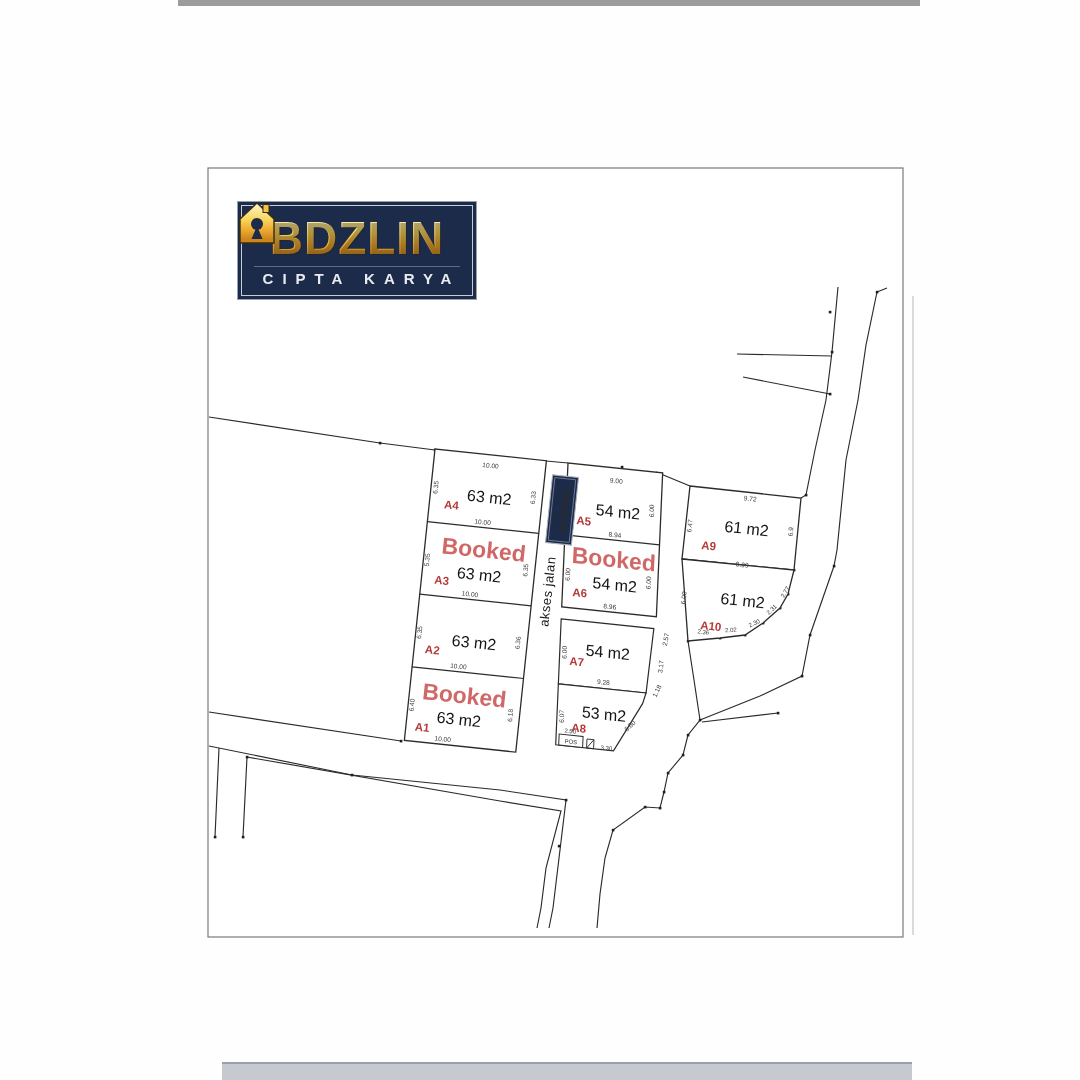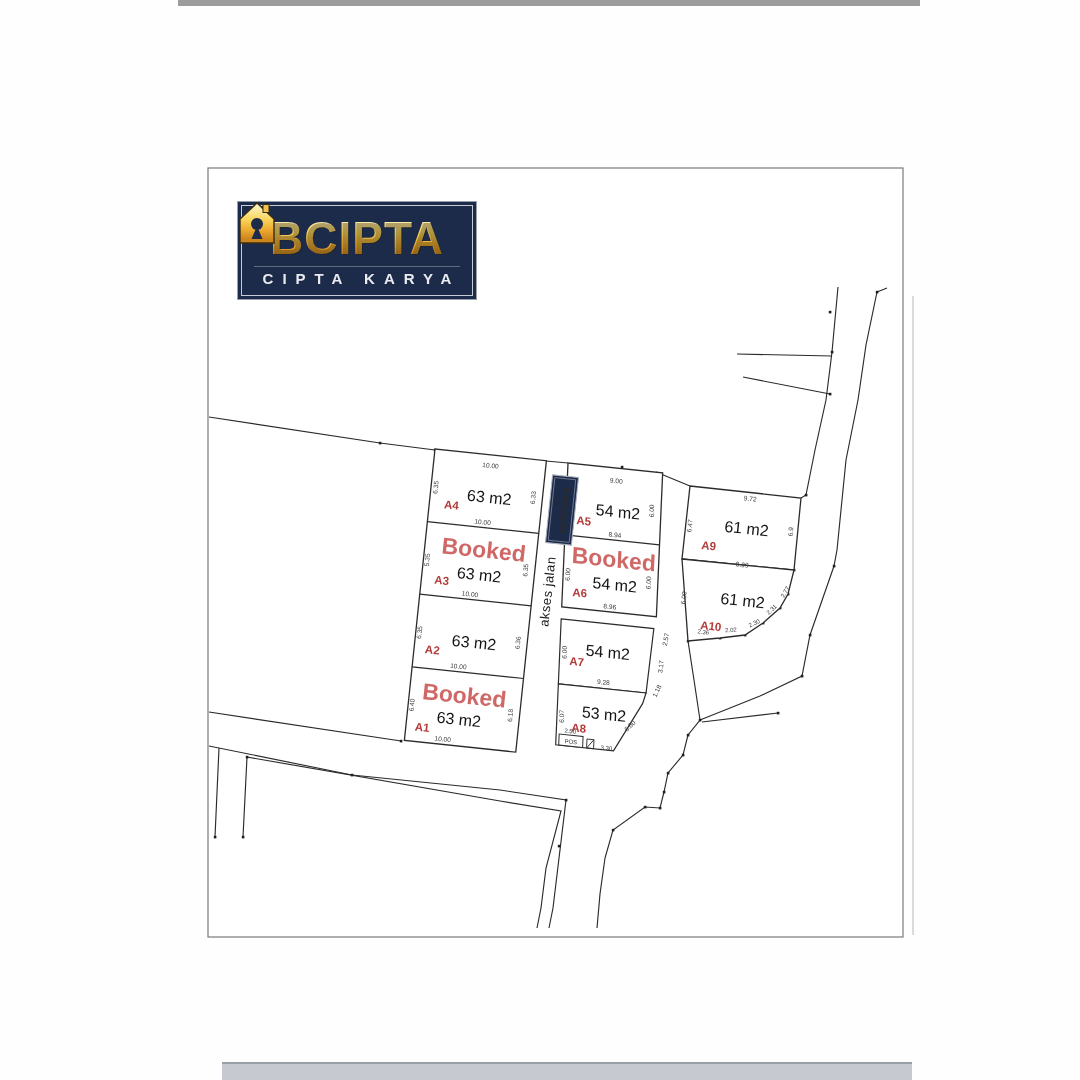--- a/index.html
+++ b/index.html
@@ -240,18 +240,18 @@
         <path d="M18,24 L12.5,37 L23.5,37 Z" fill="#1c2b4a"></path>
         <defs>
           <linearGradient id="goldgrad2" x1="0" y1="0" x2="0" y2="1">
             <stop offset="0.05" stop-color="#fdf3c9"></stop>
               <stop offset="0.4" stop-color="#f9d75e"></stop>
             <stop offset="0.65" stop-color="#efae33"></stop>
               <stop offset="0.9" stop-color="#cd851e"></stop>
           </linearGradient>
         </defs>
       </svg>
-      <span class="brand-txt">CIPTA</span>
+      <span class="brand-txt">DZLIN</span>
     </div>
     <div class="tagline">CIPTA KARYA</div>
   </div>
 
 </div>
 
 </body></html>

